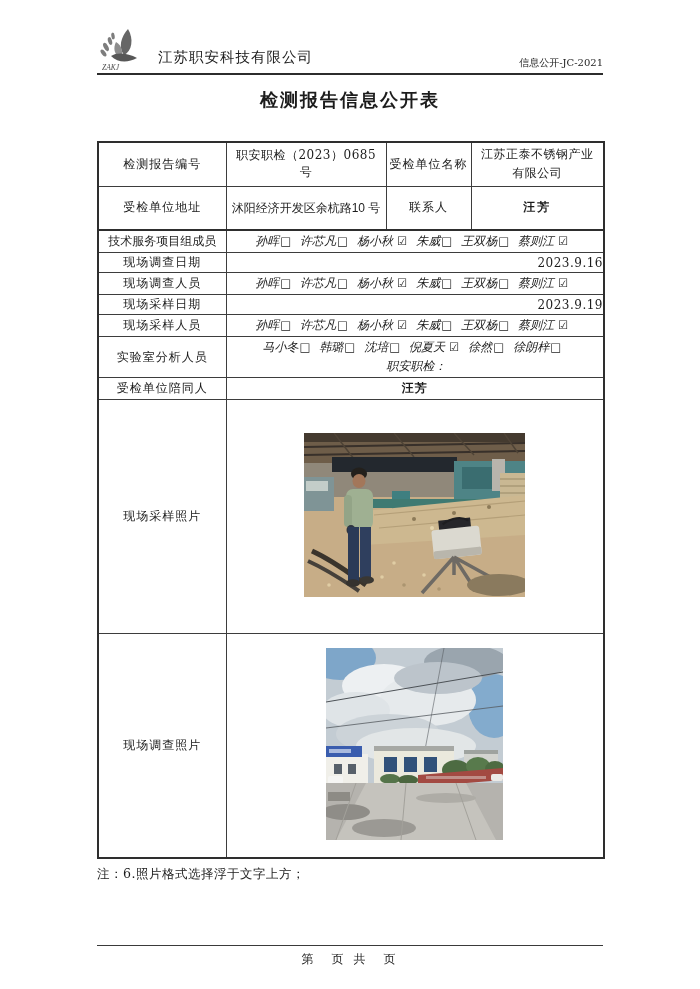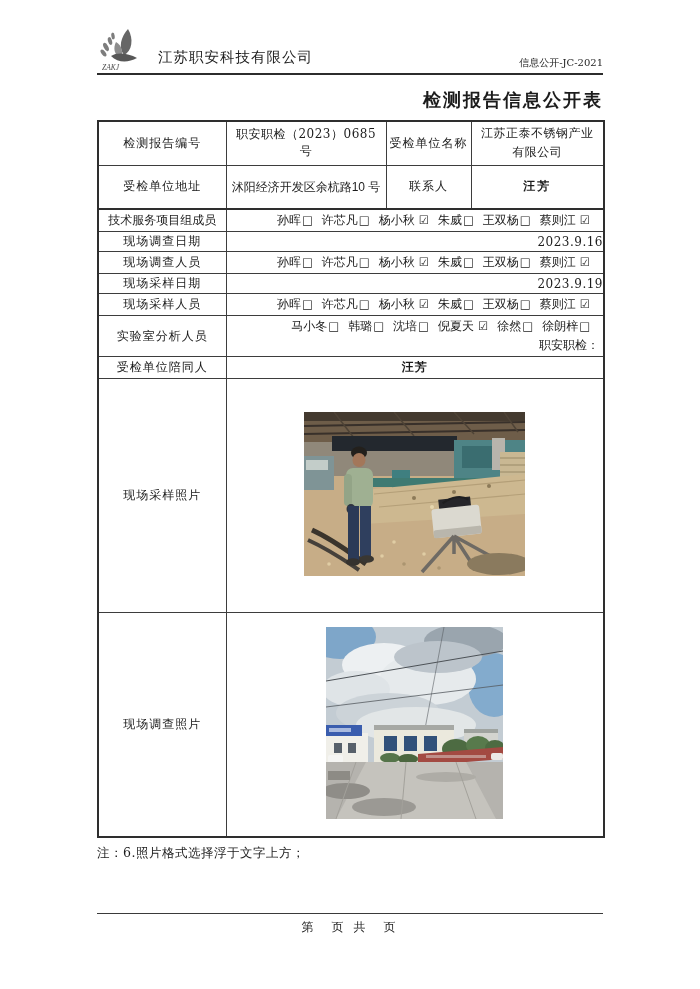--- a/index.html
+++ b/index.html
@@ -15,45 +15,45 @@
 
   
   .hdr { display:flex; align-items:flex-end; justify-content:space-between; height:46px; }
   .hdr-left { display:flex; align-items:flex-end; gap:15px; }
   .logo-wrap { width:46px; height:44px; position:relative; }
   .company { font-size:14.5px; letter-spacing:1px; padding-bottom:5px; }
   .doccode { font-size:10px; padding-bottom:2px; }
   .hdr-rule { border-bottom:2px solid #2c2c2c; margin-top:1px; }
 
   
-  .title { text-align:right; font-size:18px; font-weight:bold; letter-spacing:2px; margin-top:13px; }
-
-  
-  table.form { border-collapse:collapse; table-layout:fixed; width:506px; margin-top:8px; border:2px solid #2e2e2e; }
+  .title { text-align:center; font-size:18px; font-weight:bold; letter-spacing:2px; margin-top:13px; }
+
+  
+  table.form { border-collapse:collapse; table-layout:fixed; width:506px; margin-top:29px; border:2px solid #2e2e2e; }
   table.form td { border:1px solid #3d3d3d; vertical-align:middle; font-size:12px; overflow:hidden; }
   td.lbl { text-align:center; letter-spacing:1px; padding:1px 2px; }
   td.val { text-align:center; padding:1px 4px; }
   tr.thickline td { border-bottom-width:2px; border-bottom-color:#2e2e2e; }
   .addr { font-family:"Liberation Sans","DejaVu Sans",sans-serif; font-size:13.5px; line-height:1.7; }
   .unitname { font-size:11.5px; line-height:1.6; letter-spacing:0.5px; padding:0 8px; }
   .boldname { font-weight:bold; font-size:14.5px; letter-spacing:2px; }
   .boldname-sm { font-weight:bold; font-size:12.5px; letter-spacing:1px; }
   .reportno { letter-spacing:0.5px; }
-  td.members-cell { text-align:right; padding:2px 4px 2px 7px; }
+  td.members-cell { text-align:center; padding:2px 4px 2px 7px;font-style:italic; }
   .member { margin-right:9px; white-space:nowrap; }
   .cb { font-family:"DejaVu Sans",sans-serif; font-size:11.5px; margin-left:1px; }
   .cb.checked { margin-left:4px; font-weight:bold; }
   .others-line { margin-top:2px; }
   td.datecell { text-align:right; font-size:12.5px; letter-spacing:0.5px; }
   td.photo-cell { text-align:center; vertical-align:middle; padding:0; }
   .photo-frame { display:inline-block; line-height:0; }
 
   
   .note { font-size:12.5px; margin-top:7px; letter-spacing:0.5px; }
-  .pagefoot { position:absolute; left:97px; top:913px; width:506px; }
+  .pagefoot { position:absolute; left:97px; top:945px; width:506px; }
   .foot-rule { border-bottom:1.5px solid #3a3a3a; }
   .foot-text { text-align:center; font-size:12px; letter-spacing:3px; margin-top:5px; }
 </style>
 </head>
 <body>
 
 <div class="page">
   <div class="content">
 
     <div class="hdr">

